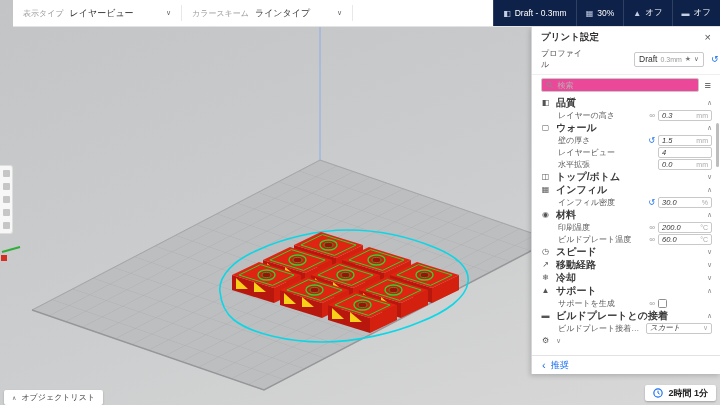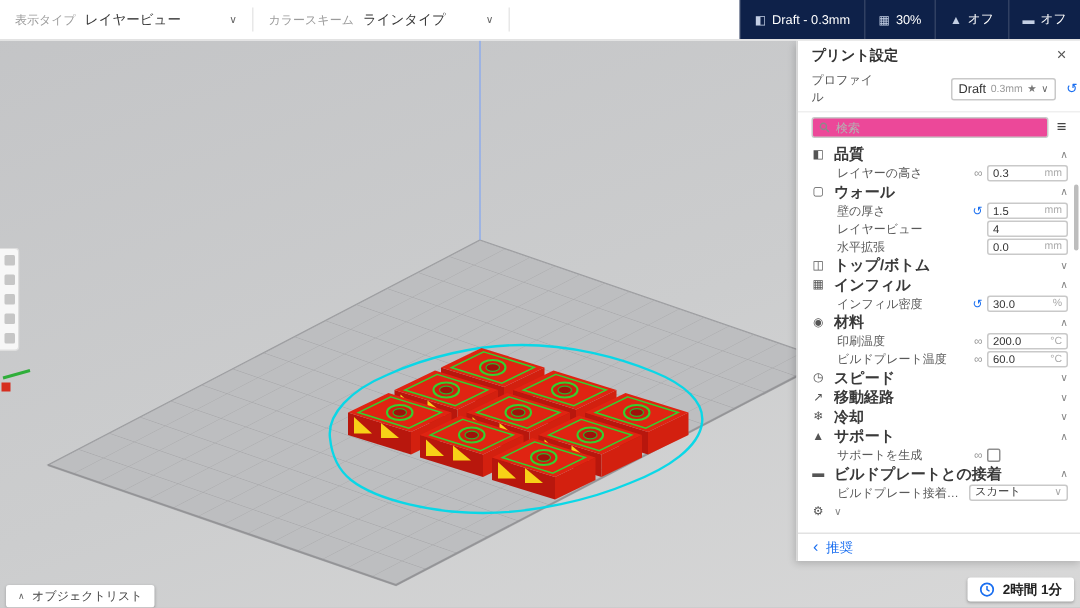--- a/index.html
+++ b/index.html
@@ -7,21 +7,21 @@
   }
   *{box-sizing:border-box;margin:0;padding:0;font-family:"Liberation Sans","DejaVu Sans",sans-serif;}
   html,body{width:720px;height:405px;overflow:hidden;background:#c9cacb;}
   .app{position:relative;width:720px;height:405px;}
 
   
   .viewport{position:absolute;inset:0;background:linear-gradient(160deg,#c3c4c6 0%,#cccdce 55%,#d8d8d8 100%);}
   .scene{position:absolute;inset:0;}
 
   
-  .topbar{position:absolute;top:0;left:0;right:0;height:27px;background:#fff;border-bottom:1px solid #e3e3e3;display:flex;align-items:stretch;z-index:5;}
+  .topbar{position:absolute;top:0;left:13px;right:0;height:27px;background:#fff;border-bottom:1px solid #e3e3e3;display:flex;align-items:stretch;z-index:5;}
   .tb-group{display:flex;align-items:center;gap:6px;padding:0 10px;cursor:pointer;}
   .tb-group.g1{width:168px;}
   .tb-group.g2{width:170px;}
   .tb-label{font-size:8px;color:#9b9b9b;white-space:nowrap;}
   .tb-value{font-size:9px;color:#353535;white-space:nowrap;}
   .tb-caret{font-size:7px;color:#666;margin-left:auto;}
   .tb-sep{width:1px;background:#e8e8e8;margin:5px 0;}
   .tb-spacer{flex:1;}
   .summary{display:flex;background:var(--navy);}
   .seg{display:flex;align-items:center;gap:4px;padding:0 9px;border-left:1px solid rgba(255,255,255,.14);color:#fff;}
@@ -51,21 +51,21 @@
   .cat-row{height:13px;display:flex;align-items:center;gap:5px;padding:0 8px;cursor:pointer;}
   .cicon{width:11px;text-align:center;font-size:8px;color:#555;}
   .clabel{flex:1;font-size:10px;font-weight:bold;color:#3a3a3a;white-space:nowrap;overflow:hidden;}
   .chev{font-size:7px;color:#888;}
   .set-row{height:12px;display:flex;align-items:center;gap:3px;padding:0 8px 0 26px;}
   .slabel{flex:1;font-size:8px;color:#595959;white-space:nowrap;overflow:hidden;text-overflow:ellipsis;}
   .pre{font-size:8px;color:#9a9a9a;flex-shrink:0;}
   .pre.rev{color:var(--accent);}
   .valbox{width:54px;height:11px;border:1px solid #c9c9c9;border-radius:2px;background:#fff;display:flex;align-items:center;padding:0 3px;gap:2px;flex-shrink:0;}
   .valbox.sel{width:66px;}
-  .num{flex:1;font-size:7.5px;color:#333;white-space:nowrap;overflow:hidden;}
+  .num{flex:1;font-size:7.5px;color:#333;white-space:nowrap;overflow:hidden;font-style:italic;}
   .unit{font-size:7px;color:#aaa;}
   .cbwrap{width:54px;flex-shrink:0;display:flex;}
   .cb{width:9px;height:9px;border:1px solid #8f8f8f;border-radius:1.5px;background:#fff;display:block;}
   .p-footer{margin-top:auto;border-top:1px solid #e2e2e2;height:19px;display:flex;align-items:center;gap:5px;padding:0 10px;color:var(--accent);cursor:pointer;}
   .back-ic{font-size:11px;line-height:1;}
   .p-footer-link{font-size:9px;}
   .p-scrollbar{position:absolute;right:1px;top:96px;width:3px;height:44px;background:#bdbdbd;border-radius:2px;z-index:6;}
 
   
   .tool-strip{position:absolute;left:0;top:165px;width:13px;background:#f7f7f7;border:1px solid #dedede;border-left:none;border-radius:0 3px 3px 0;padding:4px 0;display:flex;flex-direction:column;align-items:center;gap:6px;z-index:3;}

